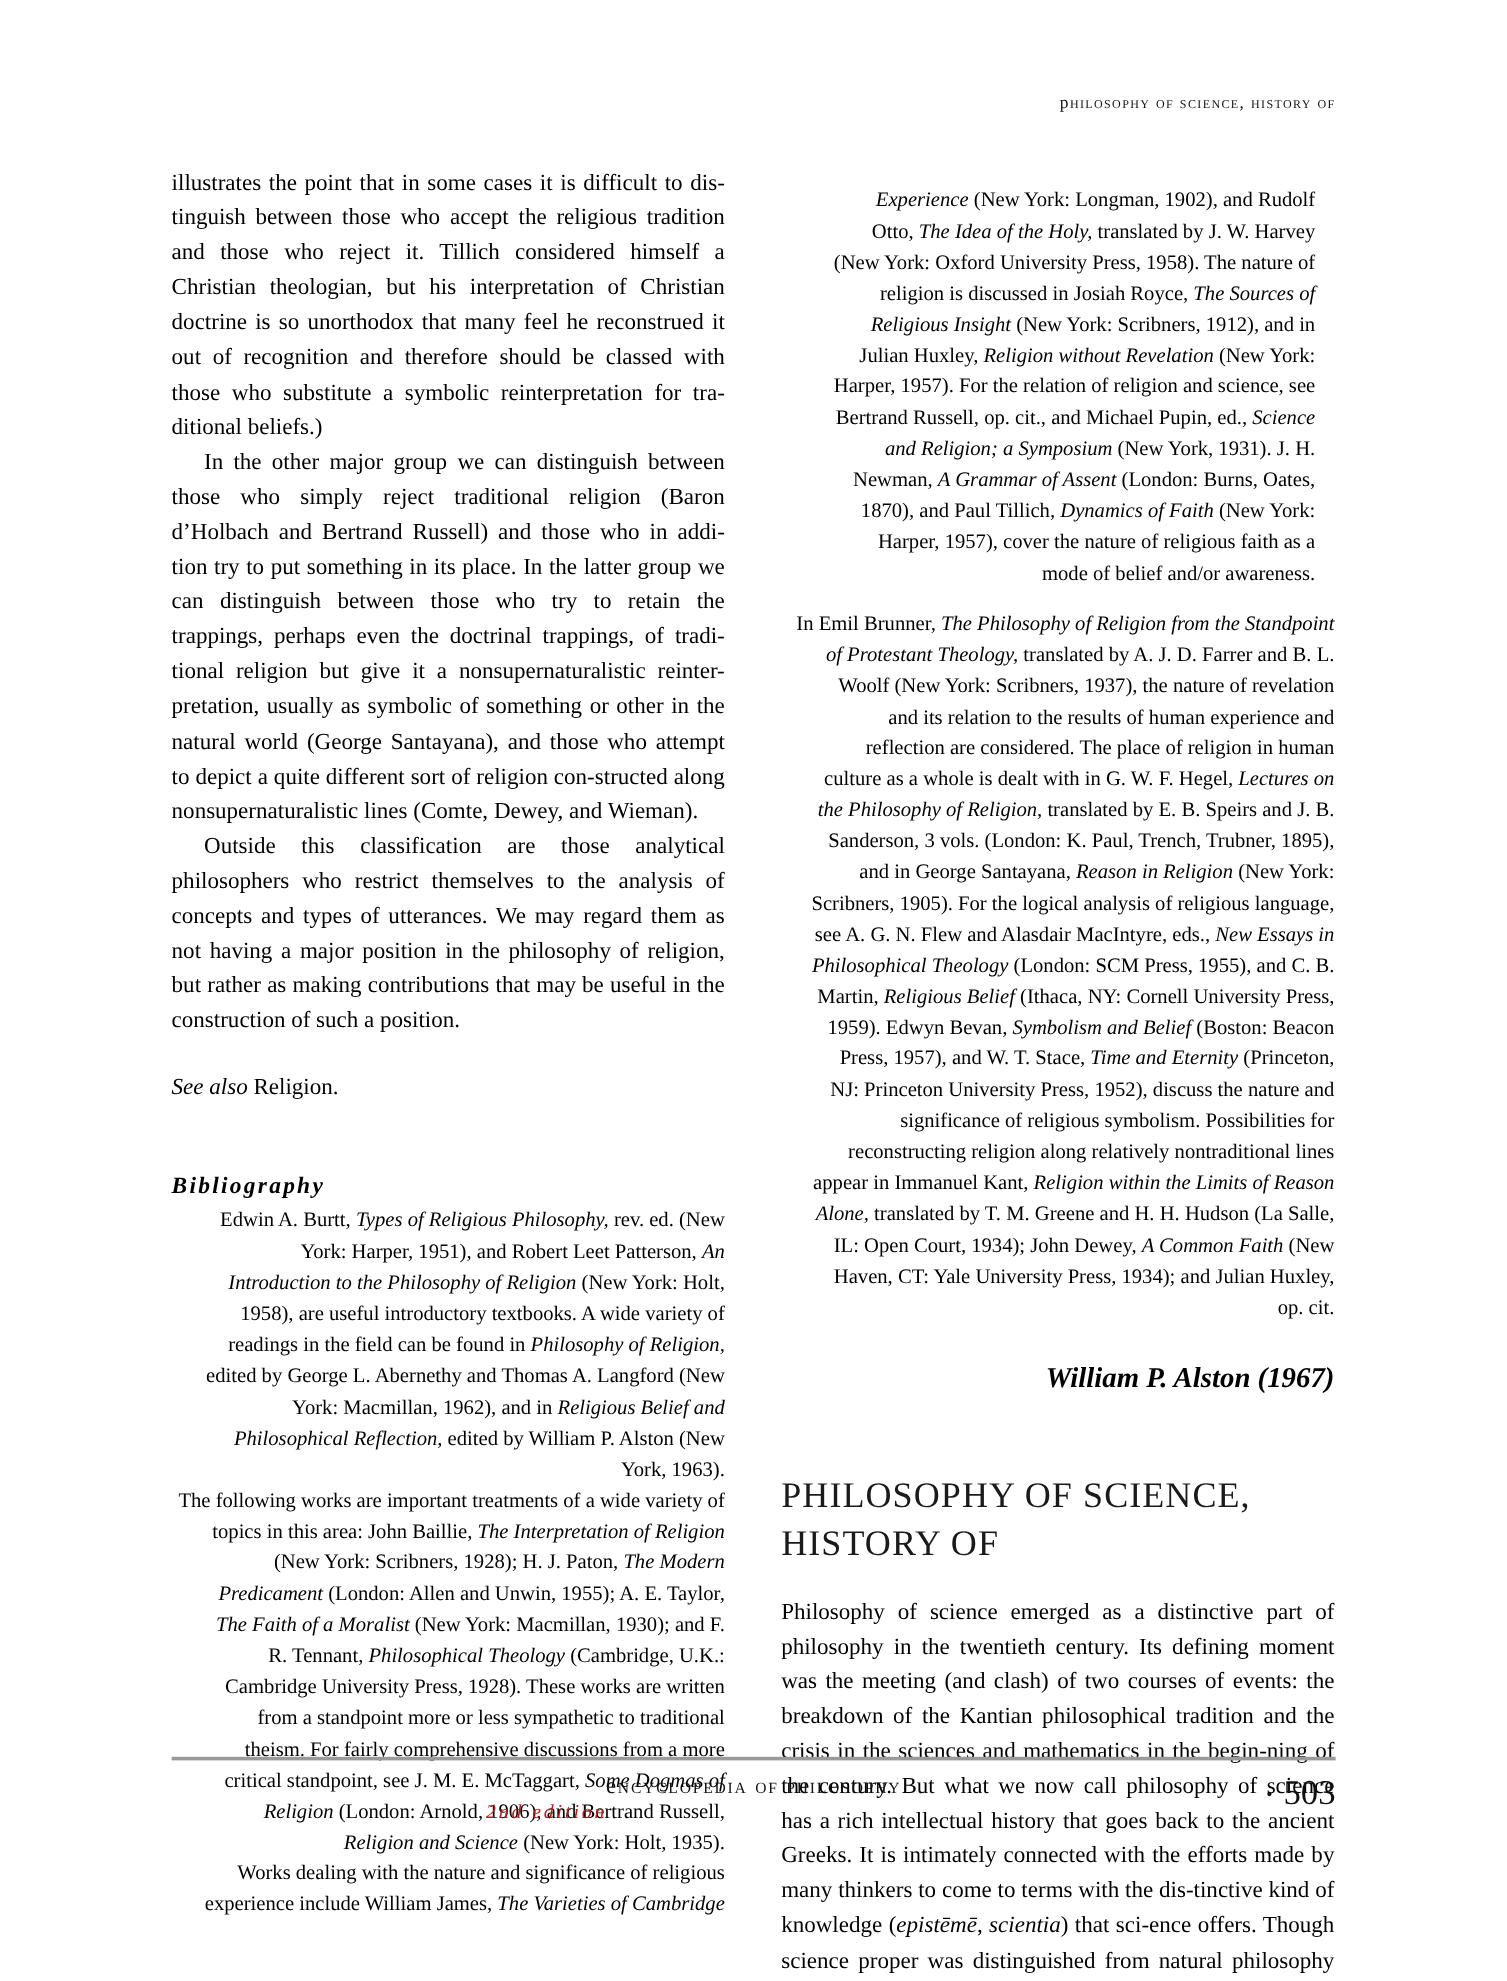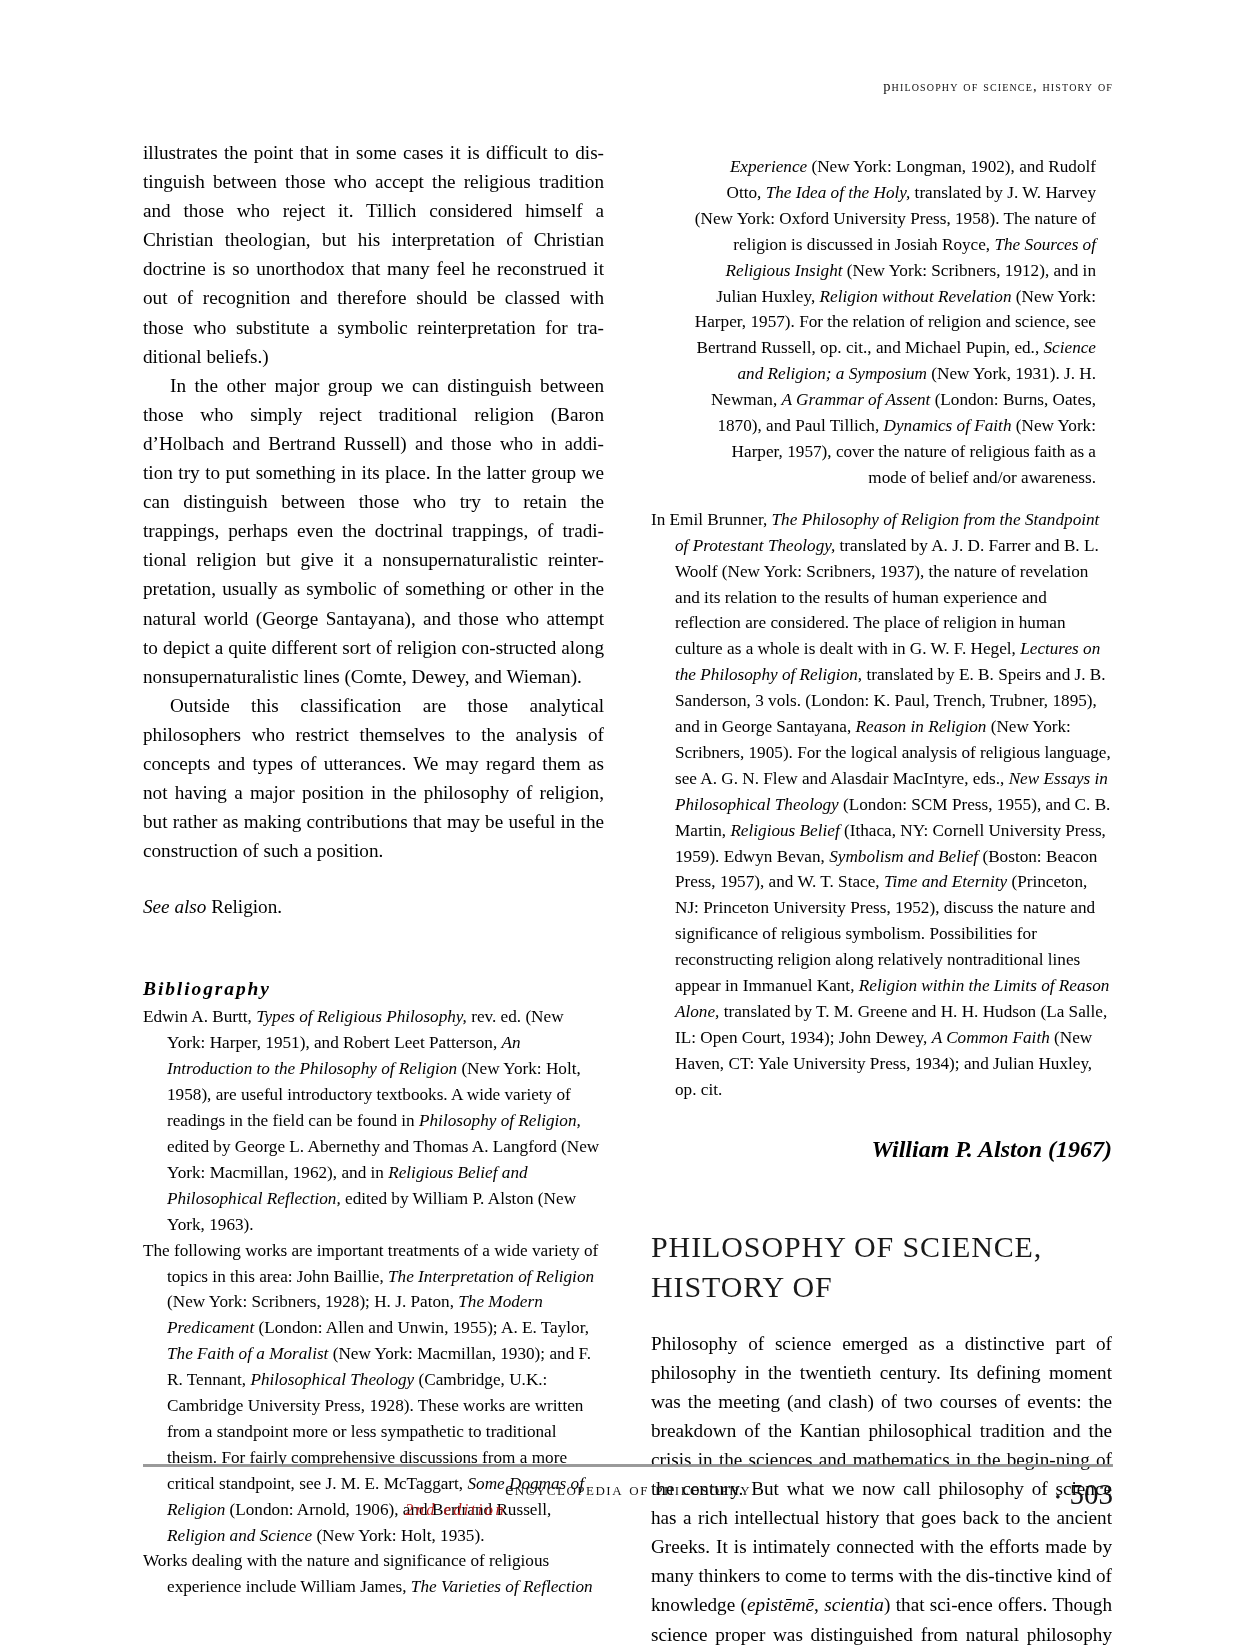--- a/index.html
+++ b/index.html
@@ -73,21 +73,21 @@
     font-size: 19.5px;
     font-weight: bold;
     font-style: italic;
     letter-spacing: 1.9px;
     line-height: 26px;
   }
 
   .biblio-entry {
     font-size: 17.2px;
     line-height: 25.9px;
-    text-align: left;
+    text-align: right;
     padding-left: 24px;
     text-indent: -24px;
     margin: 0;
   }
   .biblio-cont {
     font-size: 17.2px;
     line-height: 25.9px;
     text-align: right;
     padding-left: 24px;
     text-indent: 0;
@@ -187,21 +187,21 @@
     <p class="body">Outside this classification are those analytical philosophers who restrict themselves to the analysis of concepts and types of utterances. We may regard them as not having a major position in the philosophy of religion, but rather as making contributions that may be useful in the construction of such a position.</p>
 
     <div class="see-also">
       <b>See also</b><span> Religion.</span>
     </div>
 
     <div class="biblio-heading">Bibliography</div>
 
     <p class="biblio-entry"><span>Edwin A. Burtt, </span><i>Types of Religious Philosophy,</i><span> rev. ed. (New York: Harper, 1951), and Robert Leet Patterson, </span><i>An Introduction to the Philosophy of Religion</i><span> (New York: Holt, 1958), are useful introductory textbooks. A wide variety of readings in the field can be found in </span><i>Philosophy of Religion,</i><span> edited by George L. Abernethy and Thomas A. Langford (New York: Macmillan, 1962), and in </span><i>Religious Belief and Philosophical Reflection,</i><span> edited by William P. Alston (New York, 1963).</span></p>
     <p class="biblio-entry"><span>The following works are important treatments of a wide variety of topics in this area: John Baillie, </span><i>The Interpretation of Religion</i><span> (New York: Scribners, 1928); H. J. Paton, </span><i>The Modern Predicament</i><span> (London: Allen and Unwin, 1955); A. E. Taylor, </span><i>The Faith of a Moralist</i><span> (New York: Macmillan, 1930); and F. R. Tennant, </span><i>Philosophical Theology</i><span> (Cambridge, U.K.: Cambridge University Press, 1928). These works are written from a standpoint more or less sympathetic to traditional theism. For fairly comprehensive discussions from a more critical standpoint, see J. M. E. McTaggart, </span><i>Some Dogmas of Religion</i><span> (London: Arnold, 1906), and Bertrand Russell, </span><i>Religion and Science</i><span> (New York: Holt, 1935).</span></p>
-    <p class="biblio-entry"><span>Works dealing with the nature and significance of religious experience include William James, </span><i>The Varieties of Reflection</i></p>
+    <p class="biblio-entry"><span>Works dealing with the nature and significance of religious experience include William James, </span><i>The Varieties of Cambridge</i></p>
   </div>
 
   <div class="col">
 
     <p class="biblio-cont"><i>Experience</i><span> (New York: Longman, 1902), and Rudolf Otto, </span><i>The Idea of the Holy,</i><span> translated by J. W. Harvey (New York: Oxford University Press, 1958). The nature of religion is discussed in Josiah Royce, </span><i>The Sources of Religious Insight</i><span> (New York: Scribners, 1912), and in Julian Huxley, </span><i>Religion without Revelation</i><span> (New York: Harper, 1957). For the relation of religion and science, see Bertrand Russell, op. cit., and Michael Pupin, ed., </span><i>Science and Religion; a Symposium</i><span> (New York, 1931). J. H. Newman, </span><i>A Grammar of Assent</i><span> (London: Burns, Oates, 1870), and Paul Tillich, </span><i>Dynamics of Faith</i><span> (New York: Harper, 1957), cover the nature of religious faith as a mode of belief and/or awareness.</span></p>
 
     <p class="biblio-entry"><span>In Emil Brunner, </span><i>The Philosophy of Religion from the Standpoint of Protestant Theology,</i><span> translated by A. J. D. Farrer and B. L. Woolf (New York: Scribners, 1937), the nature of revelation and its relation to the results of human experience and reflection are considered. The place of religion in human culture as a whole is dealt with in G. W. F. Hegel, </span><i>Lectures on the Philosophy of Religion,</i><span> translated by E. B. Speirs and J. B. Sanderson, 3 vols. (London: K. Paul, Trench, Trubner, 1895), and in George Santayana, </span><i>Reason in Religion</i><span> (New York: Scribners, 1905). For the logical analysis of religious language, see A. G. N. Flew and Alasdair MacIntyre, eds., </span><i>New Essays in Philosophical Theology</i><span> (London: SCM Press, 1955), and C. B. Martin, </span><i>Religious Belief</i><span> (Ithaca, NY: Cornell University Press, 1959). Edwyn Bevan, </span><i>Symbolism and Belief</i><span> (Boston: Beacon Press, 1957), and W. T. Stace, </span><i>Time and Eternity</i><span> (Princeton, NJ: Princeton University Press, 1952), discuss the nature and significance of religious symbolism. Possibilities for reconstructing religion along relatively nontraditional lines appear in Immanuel Kant, </span><i>Religion within the Limits of Reason Alone,</i><span> translated by T. M. Greene and H. H. Hudson (La Salle, IL: Open Court, 1934); John Dewey, </span><i>A Common Faith</i><span> (New Haven, CT: Yale University Press, 1934); and Julian Huxley, op. cit.</span></p>
 
     <div class="attribution">William P. Alston (1967)</div>
 

